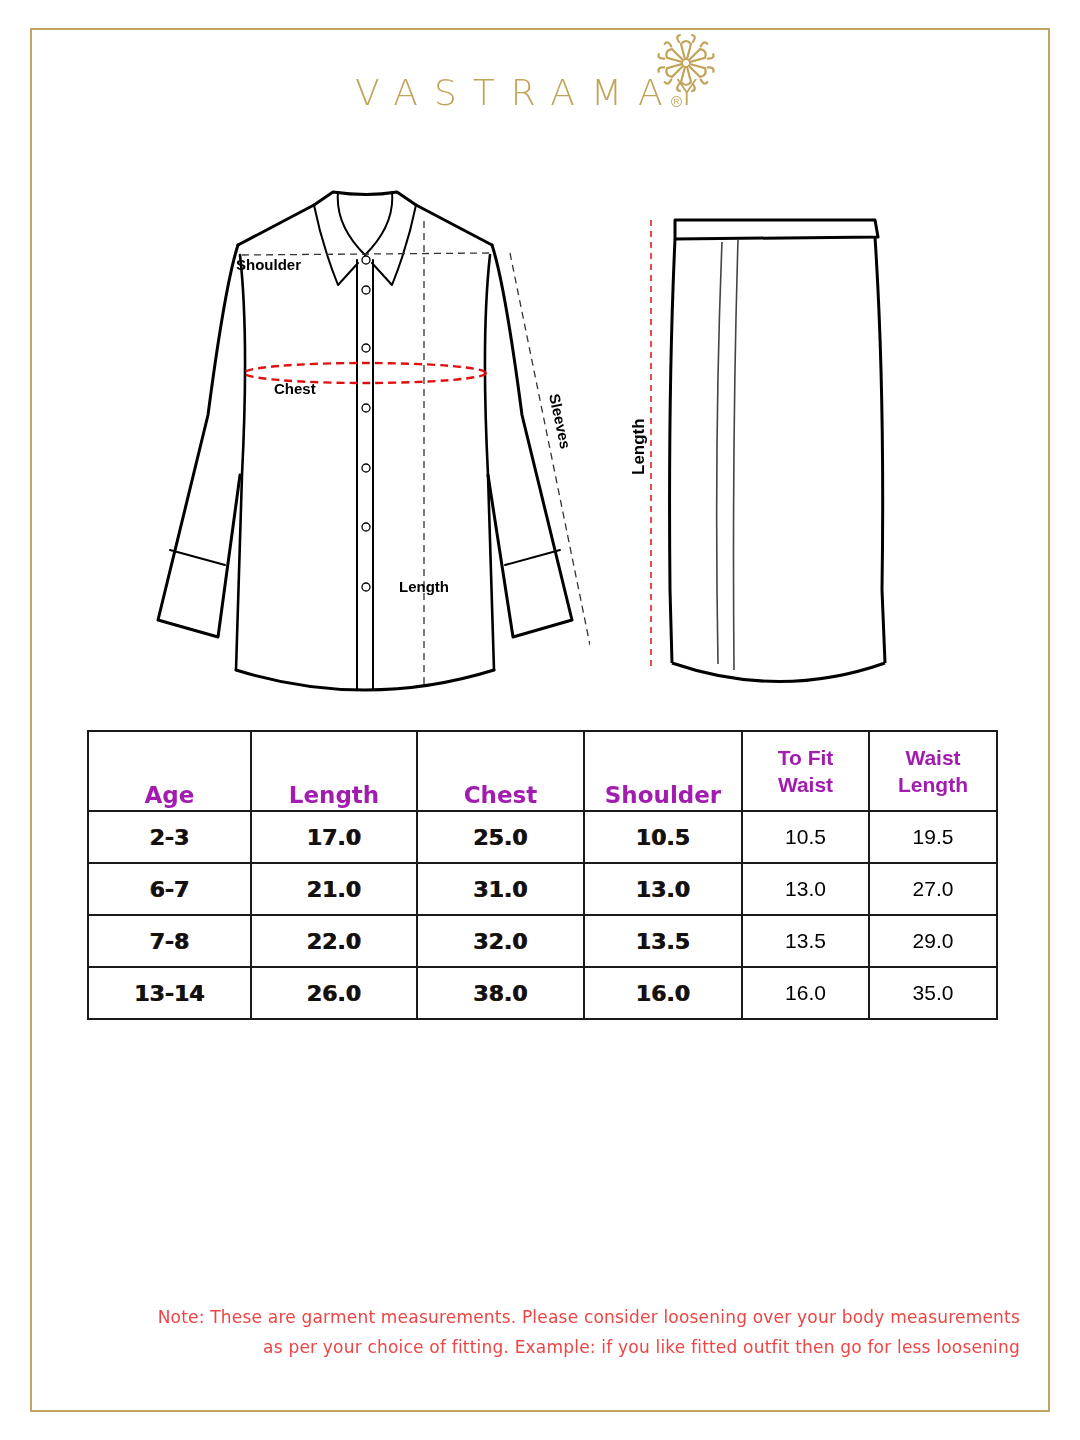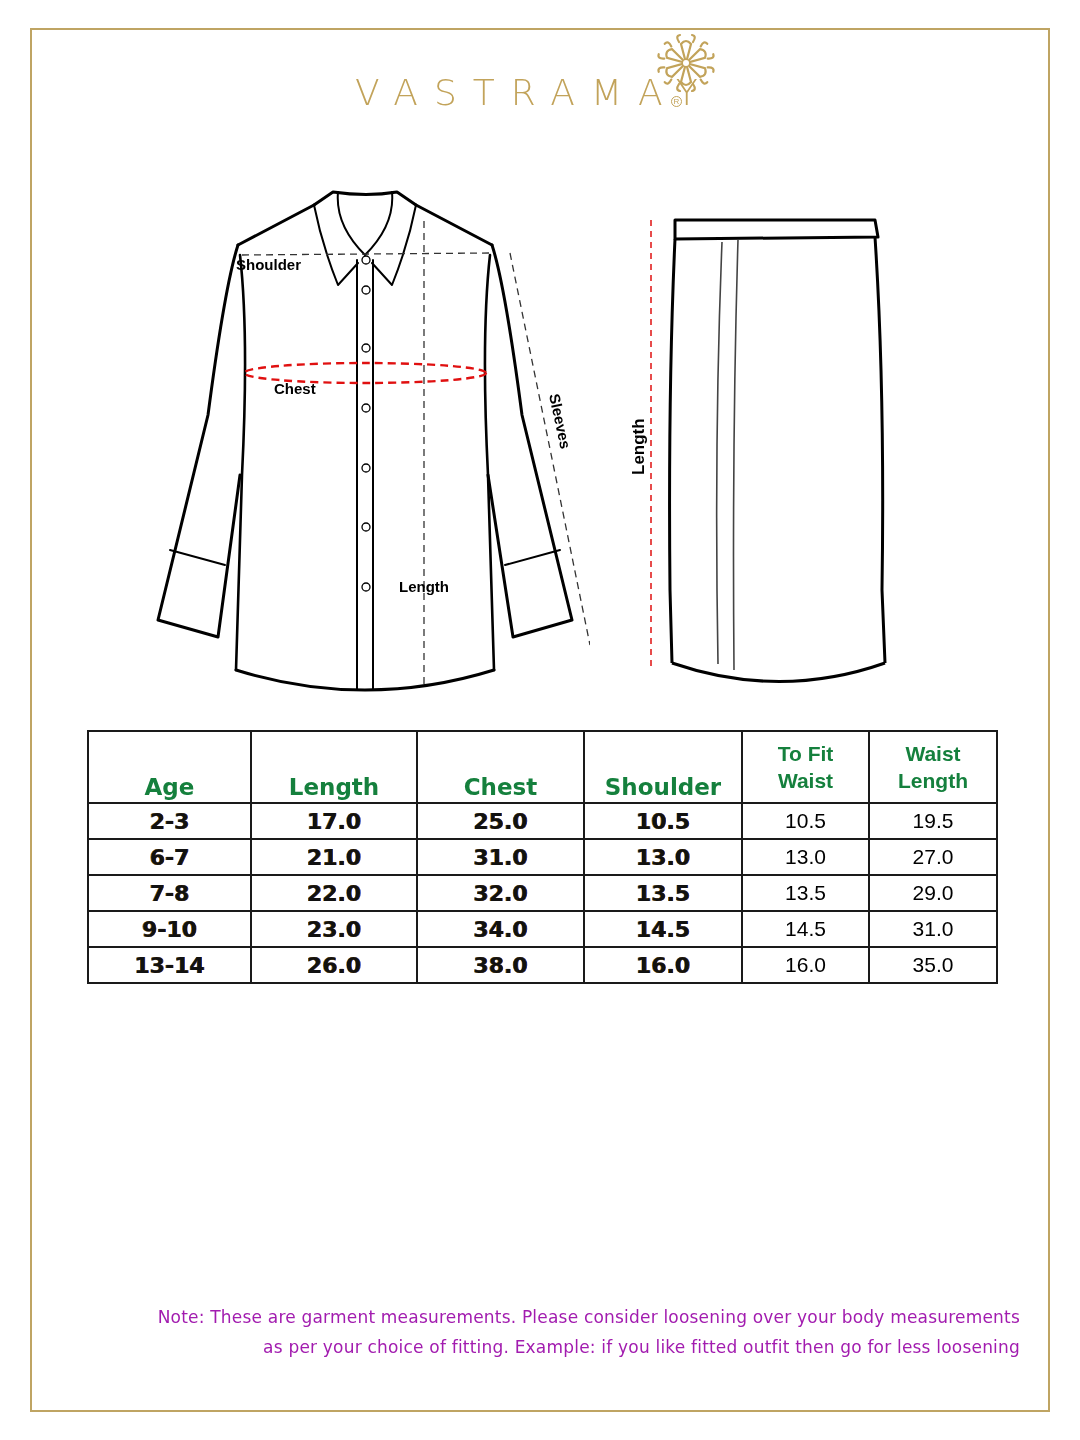--- a/index.html
+++ b/index.html
@@ -32,39 +32,39 @@
 
     
     .size-table {
       position: absolute; left: 87px; top: 730px; width: 909px;
       border-collapse: collapse; table-layout: fixed;
     }
     .size-table td, .size-table th { border: 2px solid #1a1a1a; text-align: center; padding: 0; }
     .title-row td { height: 36px; font-weight: bold; font-size: 20px; }
     .sub-row td { height: 35px; font-weight: bold; font-size: 18px; }
     .head-row th {
-      height: 72px; vertical-align: bottom; padding-bottom: 2px;
-      font-family: "DejaVu Sans", sans-serif; font-weight: bold; font-size: 23px; color: #15803d;
+      height: 80px; vertical-align: bottom; padding-bottom: 2px;
+      font-family: "DejaVu Sans", sans-serif; font-weight: bold; font-size: 23px; color: #a21caf;
     }
     .head-row th.alt {
       font-family: "Liberation Sans", sans-serif; font-size: 21px; line-height: 27px;
       vertical-align: middle; padding-bottom: 0; font-weight: bold;
     }
-    .data-row td { height: 36px; }
+    .data-row td { height: 52px; }
     .data-row td.shirt {
       font-family: "DejaVu Sans", sans-serif; font-weight: bold; font-size: 22px; color: #111;
       text-shadow: -0.6px 0 #c47a00, 0.6px 0 #1a3fb8;
     }
     .data-row td.mundu { font-family: "Liberation Sans", sans-serif; font-size: 21px; color: #000; }
 
     
     .note {
       position: absolute; left: 52px; top: 1302px; width: 968px;
       font-family: "DejaVu Sans", sans-serif; font-size: 17px; line-height: 30px;
-      color: #a21caf; text-align: right; letter-spacing: 0.2px;
+      color: #ef4444; text-align: right; letter-spacing: 0.2px;
     }
     .note span { display: block; }
   </style>
 </head>
 <body>
 
 <div class="frame"></div>
 
 <div class="logo">
   <div class="logo-word">VASTRAMAY</div>
@@ -201,28 +201,20 @@
       </tr>
       <tr class="data-row">
         <td class="shirt">7-8</td>
         <td class="shirt">22.0</td>
         <td class="shirt">32.0</td>
         <td class="shirt">13.5</td>
         <td class="mundu">13.5</td>
         <td class="mundu">29.0</td>
       </tr>
       <tr class="data-row">
-        <td class="shirt">9-10</td>
-        <td class="shirt">23.0</td>
-        <td class="shirt">34.0</td>
-        <td class="shirt">14.5</td>
-        <td class="mundu">14.5</td>
-        <td class="mundu">31.0</td>
-      </tr>
-      <tr class="data-row">
         <td class="shirt">13-14</td>
         <td class="shirt">26.0</td>
         <td class="shirt">38.0</td>
         <td class="shirt">16.0</td>
         <td class="mundu">16.0</td>
         <td class="mundu">35.0</td>
       </tr>
     </tbody>
 </table>
 

